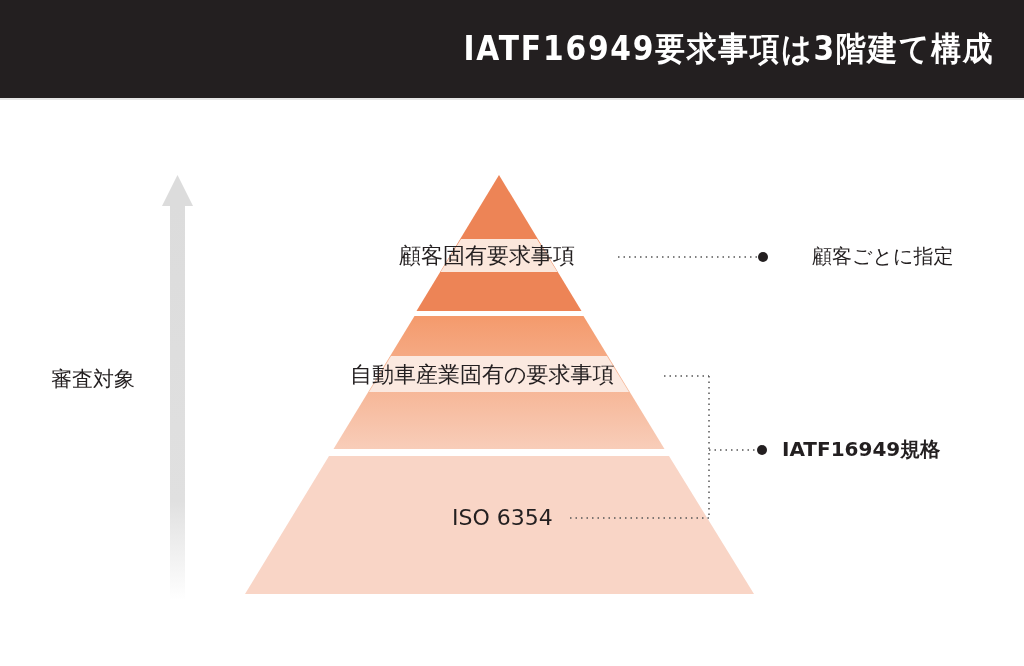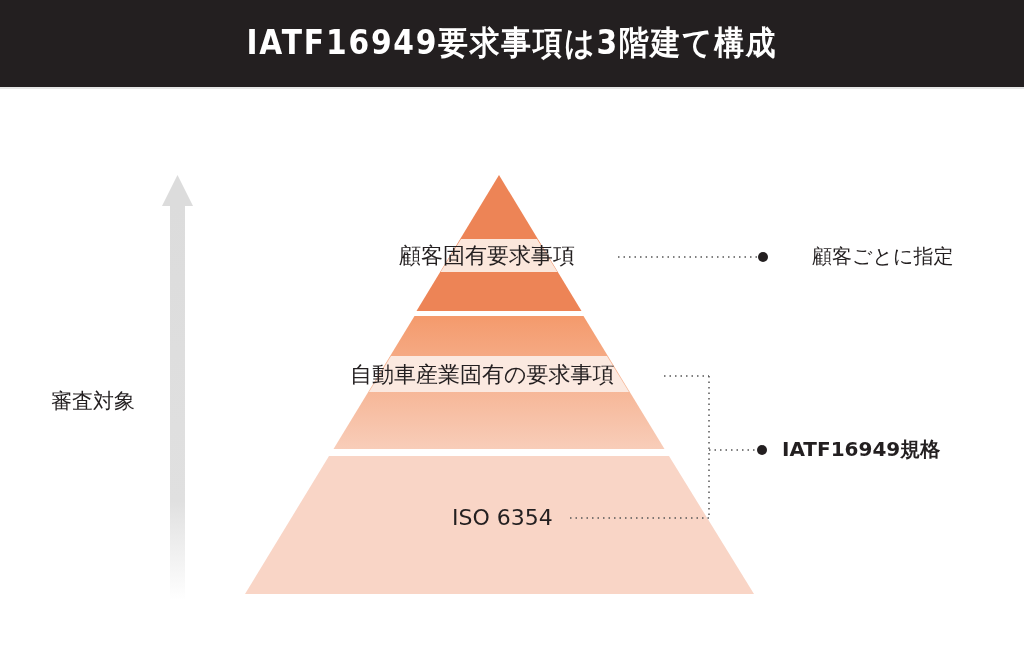--- a/index.html
+++ b/index.html
@@ -3,23 +3,23 @@
 <meta charset="utf-8">
 <style>
   html, body { margin: 0; padding: 0; }
   body {
     width: 1024px; height: 666px; overflow: hidden;
     background: #ffffff;
     font-family: "DejaVu Sans", "Liberation Sans", sans-serif;
     position: relative;
   }
   .header {
-    position: absolute; left: 0; top: 0; width: 1024px; height: 89px;
+    position: absolute; left: 0; top: 0; width: 1024px; height: 100px;
     background: #231f20;
-    display: flex; align-items: center; justify-content: center;
+    display: flex; align-items: center; justify-content: flex-end;
     border-bottom: 2px solid #e6e6e6;
     box-sizing: border-box;
   }
   .header h1 {
     margin: 0; color: #ffffff;
     font-family: "DejaVu Sans", sans-serif;
     font-weight: bold; font-size: 33px; letter-spacing: 2px;
     transform: scaleX(0.9);
   }
   svg.diagram { position: absolute; left: 0; top: 0; }
@@ -73,20 +73,20 @@
     <line x1="618" y1="257" x2="757" y2="257"></line>
     <line x1="664" y1="376" x2="709" y2="376"></line>
     <line x1="709" y1="376" x2="709" y2="518"></line>
     <line x1="570" y1="518" x2="709" y2="518"></line>
     <line x1="709" y1="450" x2="757" y2="450"></line>
   </g>
   <circle cx="763" cy="257" r="5" fill="#231f20"></circle>
   <circle cx="762" cy="450" r="5" fill="#231f20"></circle>
 </svg>
 
-<div class="lbl side" style="left:51px; top:391px; font-size:21px;">審査対象</div>
+<div class="lbl side" style="left:51px; top:369px; font-size:21px;">審査対象</div>
 
 <div class="lbl big" style="left:399px; top:245px;text-align:right;">顧客固有要求事項</div>
 <div class="lbl big" style="left:350px; top:364px;text-align:right;">自動車産業固有の要求事項</div>
 <div class="lbl big" style="left:452px; top:507px;">ISO 6354</div>
 
 <div class="lbl side" style="left:812px; top:246px;">顧客ごとに指定</div>
 <div class="lbl side" style="left:782px; top:439px;font-weight:bold;">IATF16949規格</div>
 
 </body></html>

